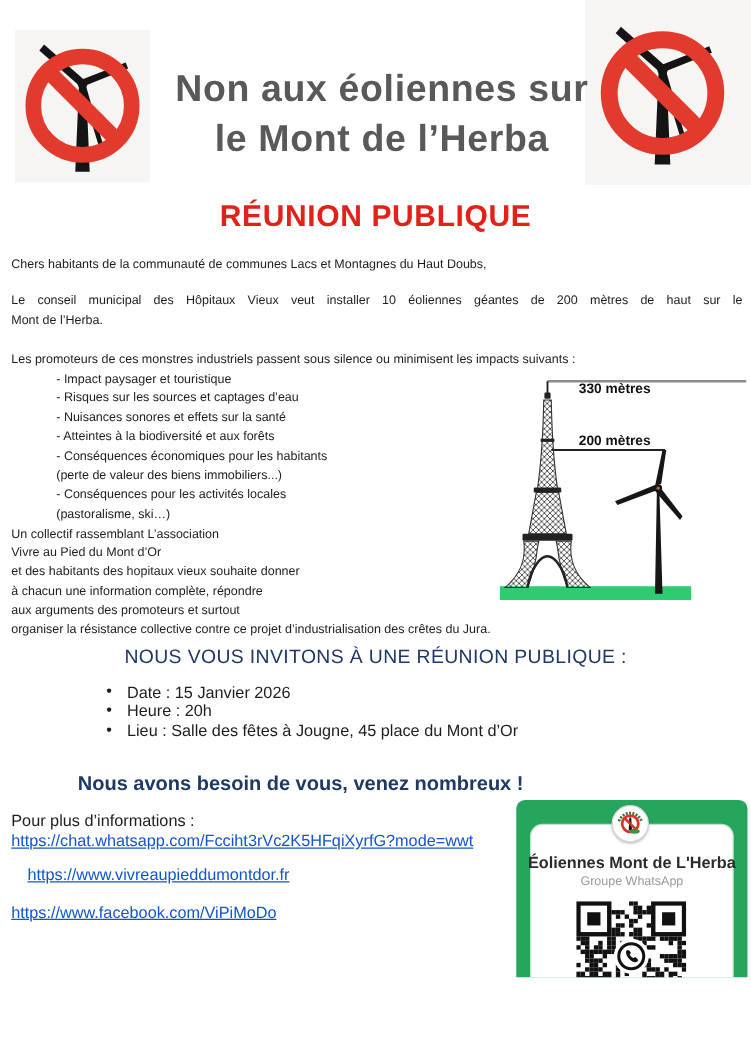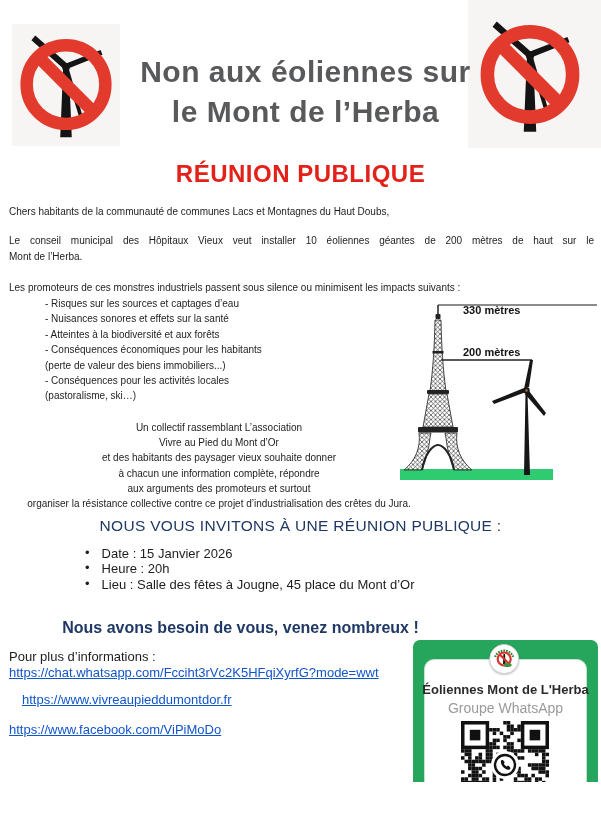--- a/index.html
+++ b/index.html
@@ -23,21 +23,21 @@
   .p2 { left:9px; width:585px; top:233px; }
   .p2 .just { text-align:justify; text-align-last:justify; }
 
   .impacts-lead { left:9px; right:8px; top:280px; }
   .impacts-list { left:45px; top:296px; width:360px; }
   .impacts-list div { height:15.4px; }
 
   .diagram { left:395px; top:298px; width:205px; height:205px; }
 
   .collective { left:9px; top:420px; width:420px; }
-  .collective div { height:15.2px; white-space:nowrap;text-align:center; }
+  .collective div { height:15.2px; white-space:nowrap; }
 
   .invite-heading { left:0; right:0; top:517px; text-align:center;
     font-size:15.5px; color:#1F3864; letter-spacing:0.3px; }
 
   .invite-list { left:85px; top:546px; }
   .invite-item { display:flex; align-items:flex-start; height:15.4px; font-size:13px; color:#1d1d1d; }
   .invite-item::before { content:"•"; margin-right:12px; font-size:13px; position:relative; top:-1px; }
 
   .call { left:0; right:185px; top:619px; text-align:center;
     font-weight:bold; font-size:16px; color:#1F3864; }
@@ -49,21 +49,21 @@
   .wa-card { left:413px; top:640px; width:185px; height:198px;
     background:#26A55C; border-radius:7px 7px 0 0; }
   .wa-inner { position:absolute; left:11px; right:11px; top:19px; bottom:7px;
     background:#fff; border:1px solid #bfe3cd; border-radius:10px; }
   .wa-avatar { position:absolute; left:50%; top:4px; transform:translateX(-56%);
     width:30px; height:30px; background:#fff; border-radius:50%;
     border:1px solid #d4d4d4; box-shadow:0 1px 2px rgba(0,0,0,0.25); overflow:hidden; }
   .wa-title { position:absolute; left:0; right:0; top:42px; text-align:center;
     font-weight:bold; font-size:13px; color:#2b2b2b; }
   .wa-sub { position:absolute; left:0; right:0; top:60px; text-align:center;
-    font-size:14px; color:#9a9a9a; }
+    font-size:10px; color:#9a9a9a; }
   .qr-wrap { position:absolute; left:48px; top:81px; width:88px; height:88px; }
   .qr-logo { position:absolute; left:50%; top:50%; transform:translate(-50%,-50%);
     width:28px; height:28px; background:#fff; border-radius:50%;
     display:flex; align-items:center; justify-content:center; }
 </style>
 </head>
 <body>
 
 <div id="page">
 
@@ -104,20 +104,21 @@
   <div class="abs body-txt p1">Chers habitants de la communauté de communes Lacs et Montagnes du Haut Doubs,</div>
 
   <div class="abs body-txt p2">
     <div class="just">Le conseil municipal des Hôpitaux Vieux veut installer 10 éoliennes géantes de 200 mètres de haut sur le</div>
     <div class="b">Mont de l’Herba.</div>
   </div>
 
   <div class="abs body-txt impacts-lead"><span>Les promoteurs de ces monstres industriels </span><span class="b">passent sous silence ou minimisent les impacts suivants :</span></div>
 
   <div class="abs body-txt impacts-list">
+    <div>- Impact paysager et touristique</div>
     <div>- Risques sur les sources et captages d’eau</div>
     <div>- Nuisances sonores et effets sur la santé</div>
     <div>- Atteintes à la biodiversité et aux forêts</div>
     <div>- Conséquences économiques pour les habitants</div>
     <div>(perte de valeur des biens immobiliers...)</div>
     <div>- Conséquences pour les activités locales</div>
     <div>(pastoralisme, ski…)</div>
   </div>
 
   <div class="abs diagram">
@@ -155,21 +156,21 @@
         <polygon points="134,93 130,96 149,118 151,115" fill="#161616"></polygon>
         <circle cx="131.5" cy="92.5" r="3.2" fill="#161616"></circle>
         <circle cx="131.5" cy="92.5" r="1.3" fill="#a9663c"></circle>
       </g>
     </svg>
   </div>
 
   <div class="abs body-txt collective">
     <div>Un collectif rassemblant L’association</div>
     <div class="b">Vivre au Pied du Mont d’Or</div>
-    <div><span class="b">et des habitants des paysager vieux</span><span> souhaite donner</span></div>
+    <div><span class="b">et des habitants des hopitaux vieux</span><span> souhaite donner</span></div>
     <div>à chacun une information complète, répondre</div>
     <div>aux arguments des promoteurs et surtout</div>
     <div class="b">organiser la résistance collective contre ce projet d’industrialisation des crêtes du Jura.</div>
   </div>
 
   <div class="abs invite-heading">NOUS VOUS INVITONS À UNE RÉUNION PUBLIQUE :</div>
 
   <div class="abs invite-list">
     <div class="invite-item">
         <span>Date : 15 Janvier 2026</span>

